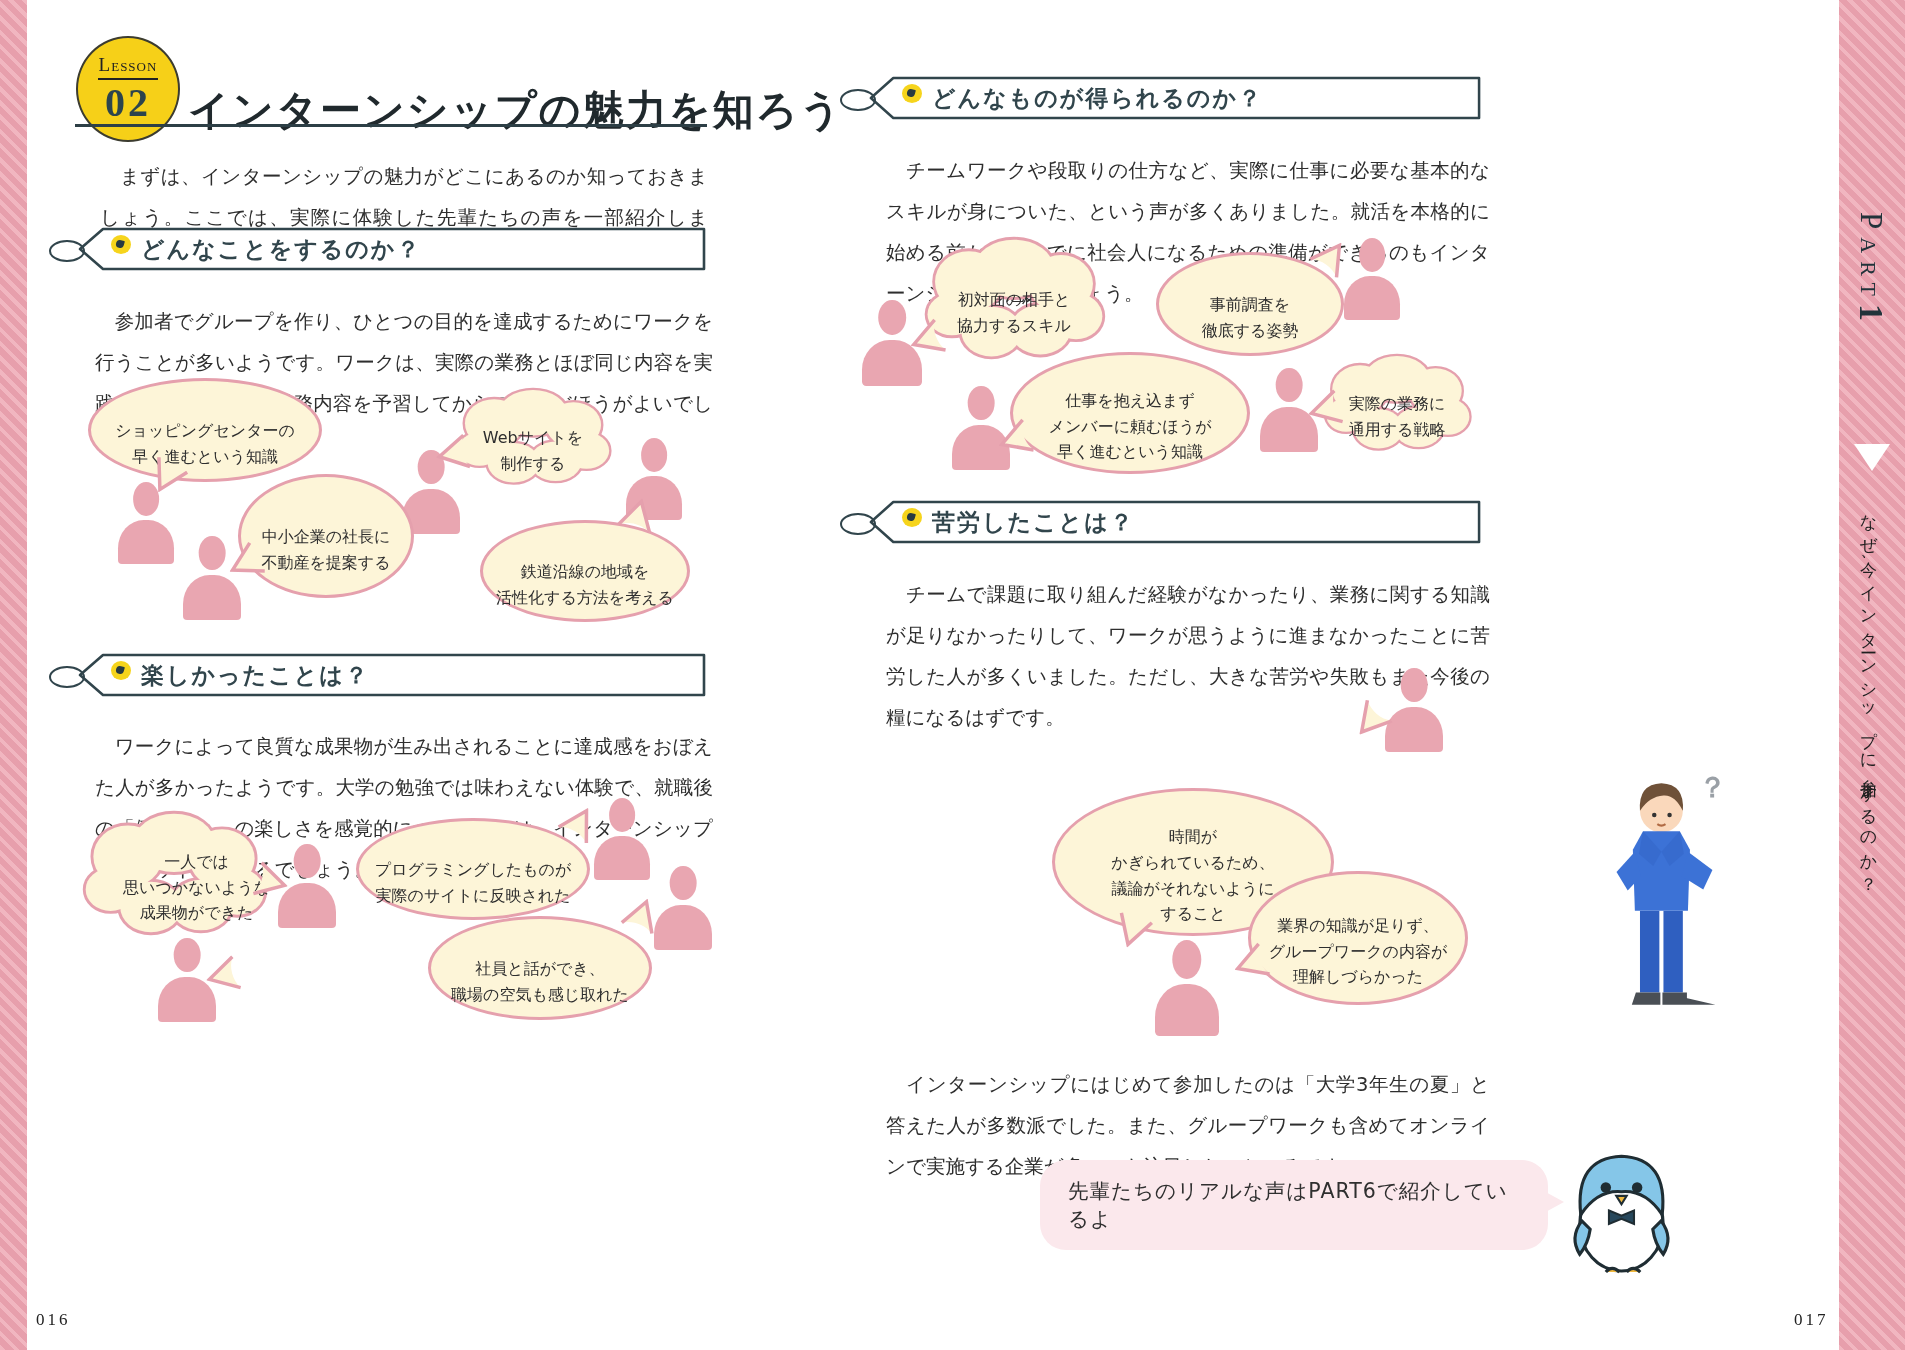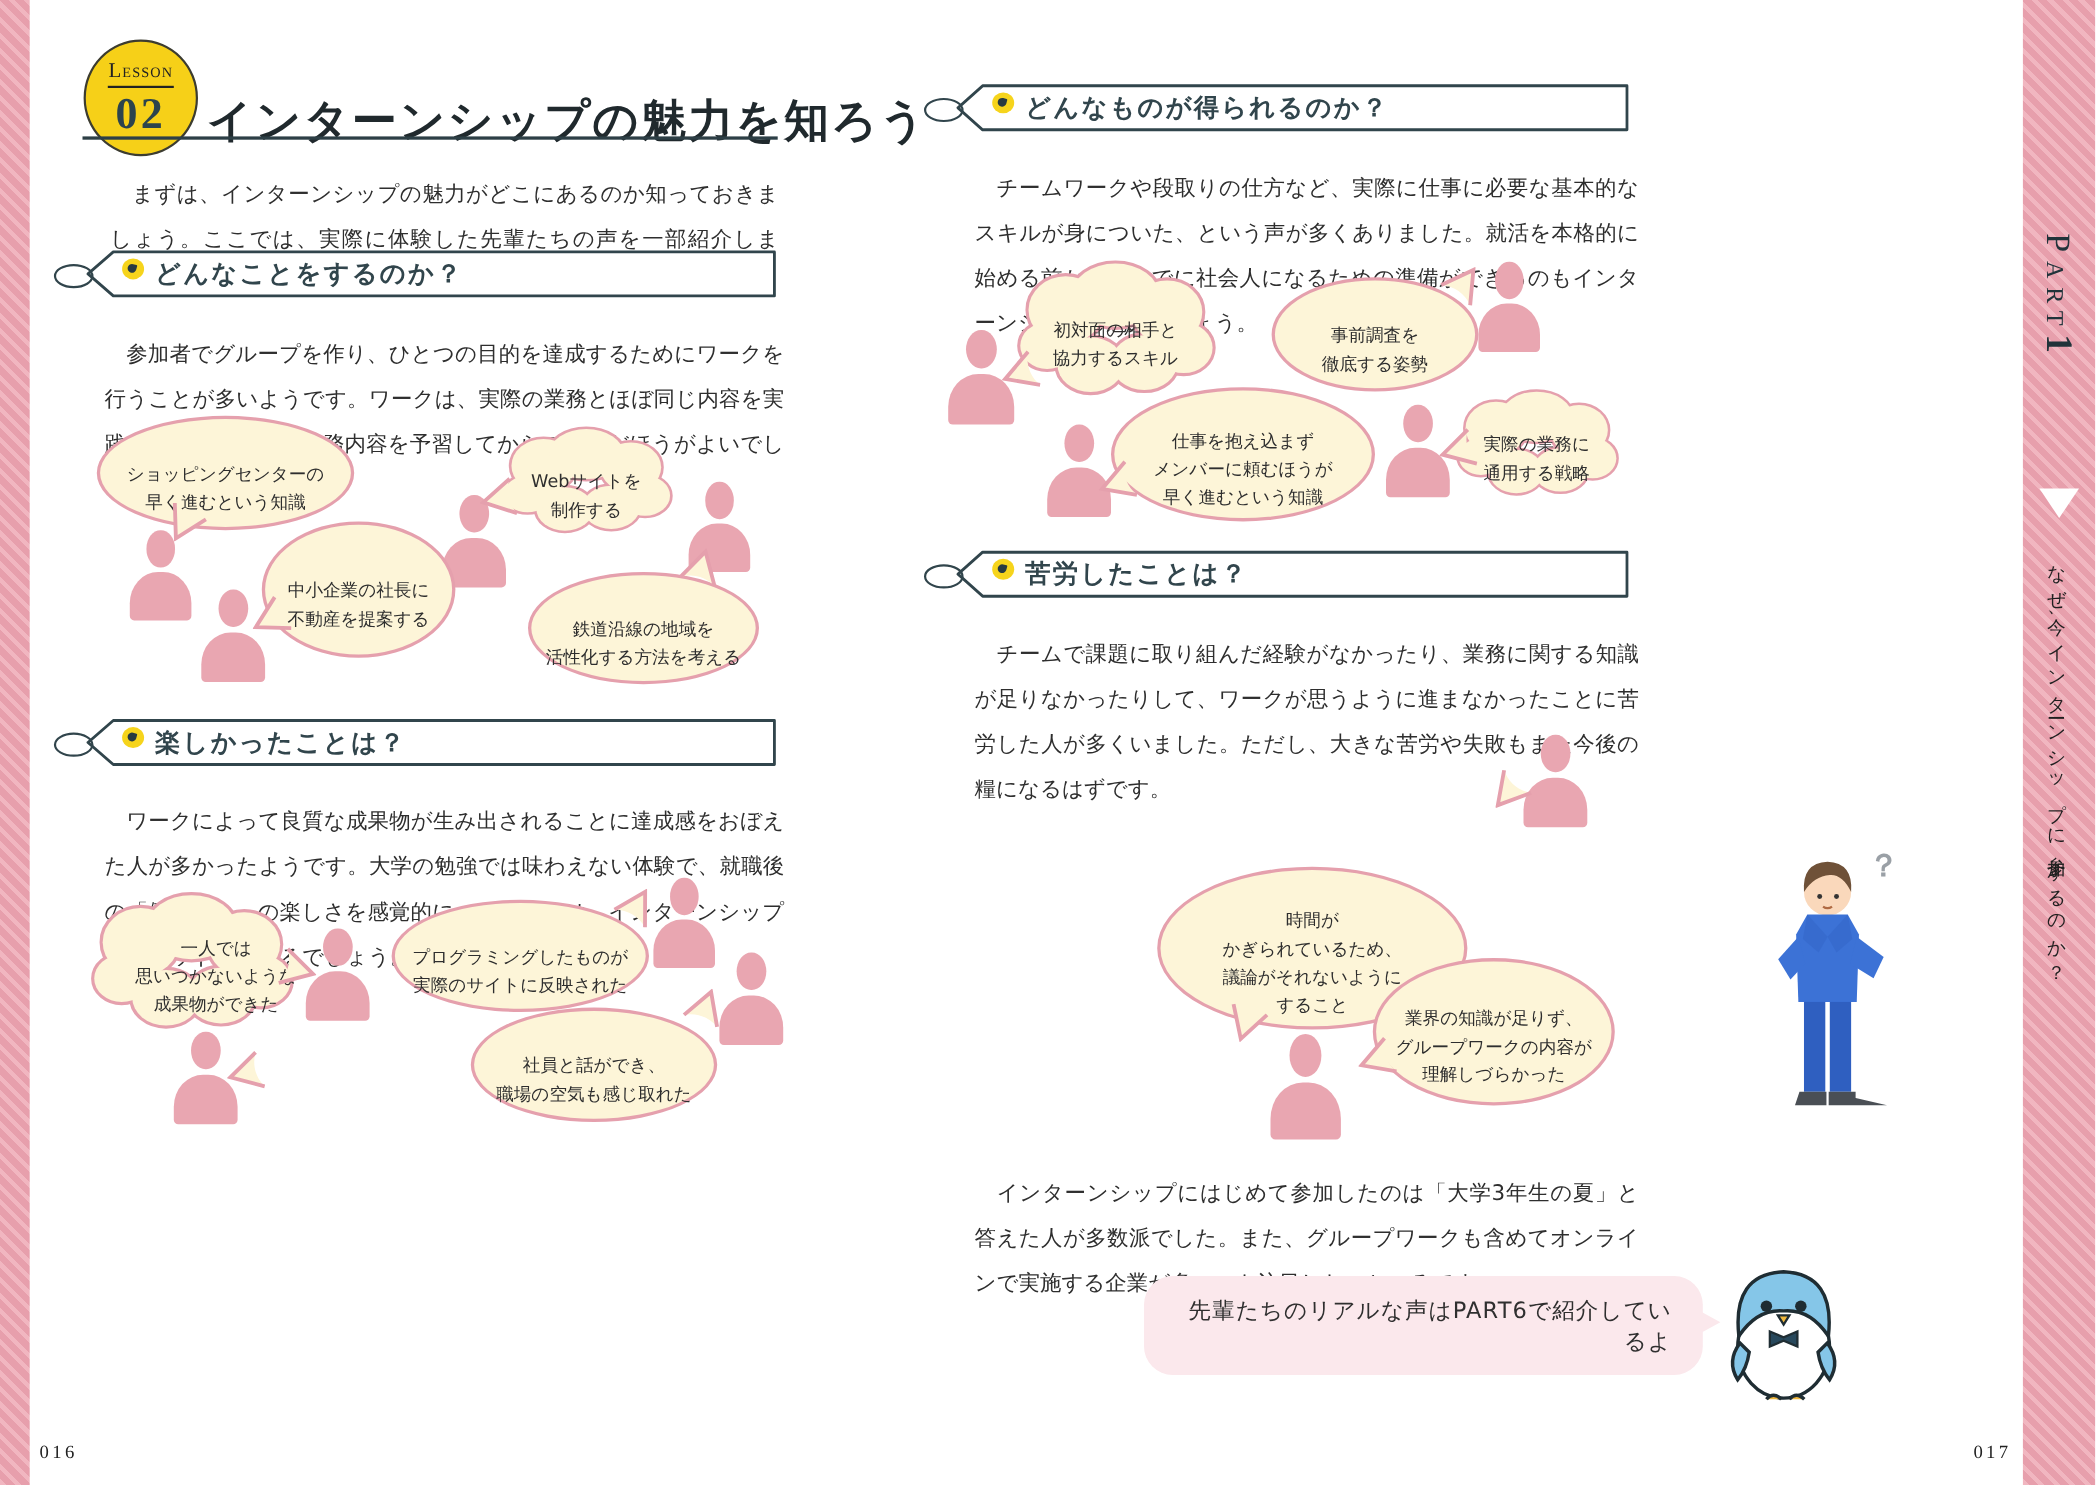--- a/index.html
+++ b/index.html
@@ -54,21 +54,21 @@
 
   
   .person { position:absolute; }
   .person::before { content:""; position:absolute; left:50%; transform:translateX(-50%);
     top:0; width:46%; height:41%; background:#e9a6b1; border-radius:50%; }
   .person::after { content:""; position:absolute; left:0; bottom:0; width:100%; height:54%;
     background:#e9a6b1; border-radius:46% 46% 7% 7% / 64% 64% 9% 9%; }
 
   
   .callout { position:absolute; left:1040px; top:1160px; width:508px; height:90px;
-    background:#fbe8ec; border-radius:26px; display:flex; align-items:center;text-align:right; }
+    background:#fbe8ec; border-radius:26px; display:flex; align-items:center; }
   .callout .ctext { padding:0 28px; font-size:20.5px; color:#2f2f2f; letter-spacing:1px; }
   .callout-tail { position:absolute; left:1542px; top:1190px; width:0; height:0;
     border-top:12px solid transparent; border-bottom:12px solid transparent;
     border-left:22px solid #fbe8ec; }
 
   
   .part-label { position:absolute; right:15px; top:212px; writing-mode:vertical-rl;
     text-orientation:mixed; font-family:"Liberation Serif", serif; color:#21333a;
     font-size:31px; letter-spacing:8px; }
   .part-label .pnum { font-weight:bold; font-size:34px; }

